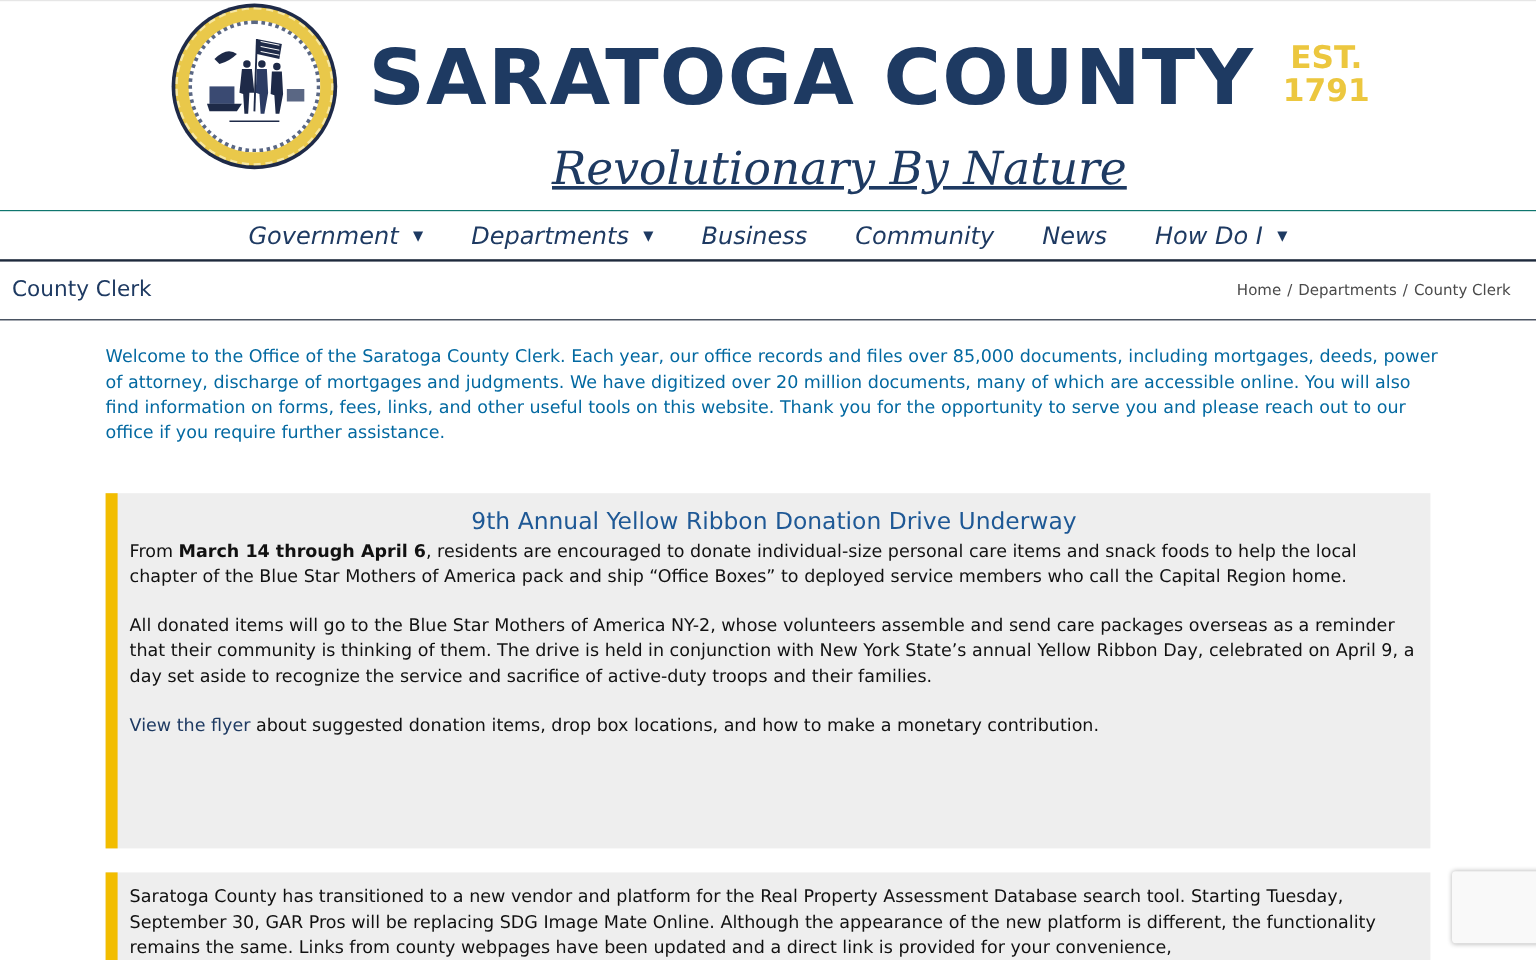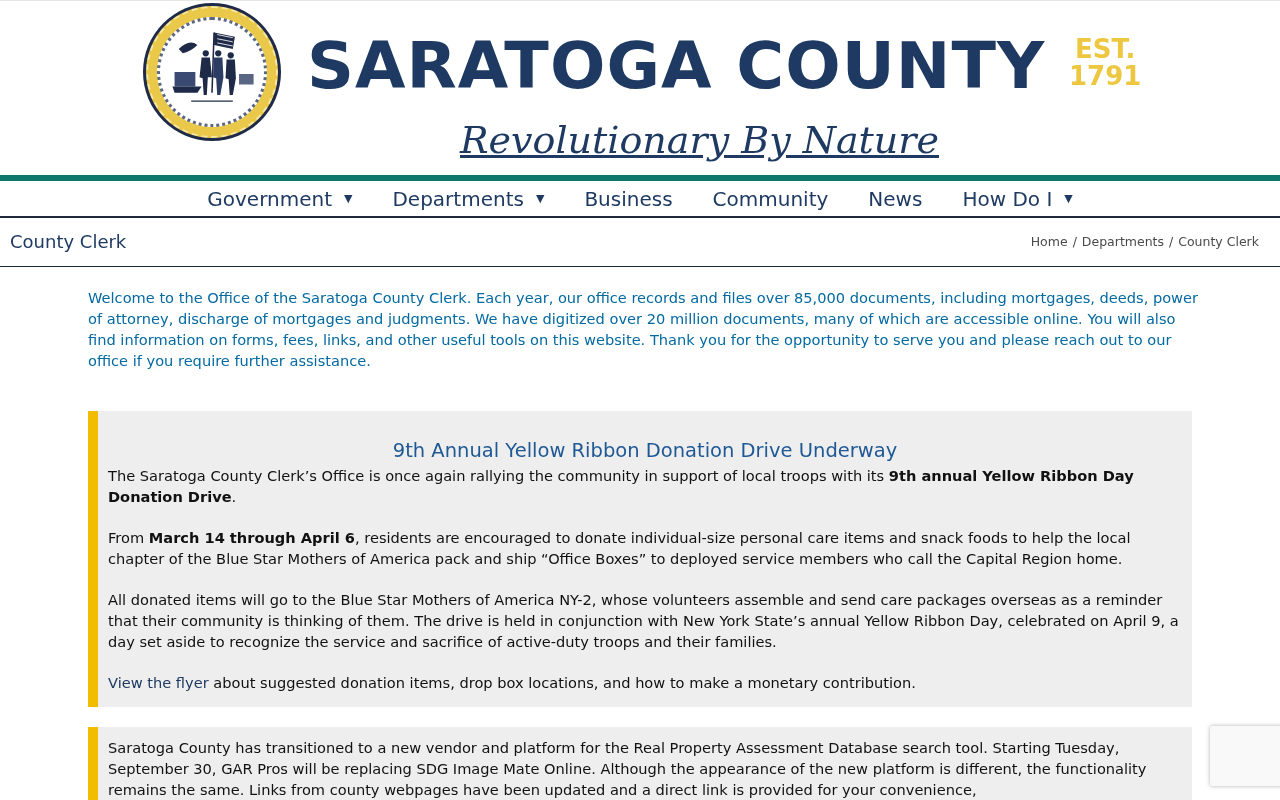--- a/index.html
+++ b/index.html
@@ -22,42 +22,42 @@
                     font-weight: bold; font-size: 64px; letter-spacing: 1px; color: #1e3a62; line-height: 88px;
                     white-space: nowrap; transform: scaleX(1.02); transform-origin: left; }
     .est { position: absolute; left: 1069px; top: 36px; font-family: "DejaVu Sans", sans-serif; font-weight: bold;
            color: #ecc73f; font-size: 26px; line-height: 27px; text-align: center; }
     .tagline { position: absolute; left: 460px; top: 112px; width: 415px; text-align: center;
                font-family: "DejaVu Serif", serif; font-style: italic; font-size: 38px; color: #1e3a62;
                letter-spacing: 0px; line-height: 56px; white-space: nowrap; text-decoration: underline; }
 
     
     .nav { position: absolute; top: 175px; left: 0; width: 1280px; height: 43px;
-           border-top: 6px solid #0f766e; border-bottom: 2px solid #1e2a3c;
-           display: flex; justify-content: center; align-items: center; }
+           border-top: 1px solid #0f766e; border-bottom: 2px solid #1e2a3c;
+           display: flex; justify-content: center; align-items: center; font-style: italic; }
     .nav-item { display: flex; align-items: center; font-size: 20px; color: #1e3a62;
                 padding: 0 20px; cursor: pointer; height: 100%; }
     .nav-caret { font-size: 11px; margin-left: 12px; color: #1e3a62; }
 
     
     .title-bar { position: absolute; top: 218px; left: 0; width: 1280px; height: 49px;
                  border-bottom: 1px solid #1e2a3c; }
     .page-title { position: absolute; left: 10px; top: 13px; font-size: 18px; color: #1e3a62; }
     .breadcrumb { position: absolute; right: 21px; top: 16px; font-size: 12.5px; color: #4a4a4a; display: flex; }
     .breadcrumb .sep { margin: 0 5px; }
     .crumb-link { color: #4a4a4a; cursor: pointer; }
 
     
     .intro { position: absolute; left: 88px; top: 287px; width: 1110px; font-size: 14.6px; line-height: 21px; color: #0369a1; }
 
     .notice { position: absolute; left: 88px; width: 1104px; background: #eeeeee;
               border-left: 10px solid #f2bd00; padding: 10px 10px 10px 10px; }
     .notice-1 { top: 411px; height: 296px; }
     .notice-2 { top: 727px; height: 100px; padding-top: 10px; }
-    .notice-title { text-align: center; font-size: 19.5px; color: #1e5895; line-height: 28px; margin-top: 16px; }
+    .notice-title { text-align: center; font-size: 19.5px; color: #1e5895; line-height: 28px; margin-top: 0px; }
     .notice p { font-size: 14.6px; line-height: 21px; color: #111; margin-bottom: 20px; }
     .notice p.first { margin-bottom: 20px; }
     .notice a { color: #1e3a62; cursor: pointer; }
     .notice b { font-weight: bold; }
 
     
     .recaptcha { position: absolute; left: 1210px; top: 726px; width: 80px; height: 60px; background: #f9f9f9;
                  border-radius: 3px; box-shadow: 0 0 4px rgba(0,0,0,0.3); }
   </style>
 </head>
@@ -132,21 +132,20 @@
     <span class="crumb-link">Departments</span>
     <span class="sep">/</span>
     <span>County Clerk</span>
   </div>
 </div>
 
 <p class="intro">Welcome to the Office of the Saratoga County Clerk. Each year, our office records and files over 85,000 documents, including mortgages, deeds, power of attorney, discharge of mortgages and judgments. We have digitized over 20 million documents, many of which are accessible online. You will also find information on forms, fees, links, and other useful tools on this website. Thank you for the opportunity to serve you and please reach out to our office if you require further assistance.</p>
 
 <section class="notice notice-1">
   <h2 class="notice-title" style="font-weight:normal;">9th Annual Yellow Ribbon Donation Drive Underway</h2>
-  <p class="first"><span>The Saratoga County Clerk’s Office is once again rallying the community in support of local troops with its </span><b>9th annual Yellow Ribbon Day Donation Drive</b><span>.</span></p>
   <p><span>From </span><b>March 14 through April 6</b><span>, residents are encouraged to donate individual-size personal care items and snack foods to help the local chapter of the Blue Star Mothers of America pack and ship “Office Boxes” to deployed service members who call the Capital Region home.</span></p>
   <p>All donated items will go to the Blue Star Mothers of America NY-2, whose volunteers assemble and send care packages overseas as a reminder that their community is thinking of them. The drive is held in conjunction with New York State’s annual Yellow Ribbon Day, celebrated on April 9, a day set aside to recognize the service and sacrifice of active-duty troops and their families.</p>
   <p><a>View the flyer</a><span> about suggested donation items, drop box locations, and how to make a monetary contribution.</span></p>
 </section>
 
 <section class="notice notice-2">
   <p><span>Saratoga County has transitioned to a new vendor and platform for the Real Property Assessment Database search tool. Starting Tuesday, September 30, GAR Pros will be replacing SDG Image Mate Online. Although the appearance of the new platform is different, the functionality remains the same. Links from county webpages have been updated and a direct link is provided for your convenience, </span></p>
 </section>
 
 <div class="recaptcha"></div>

